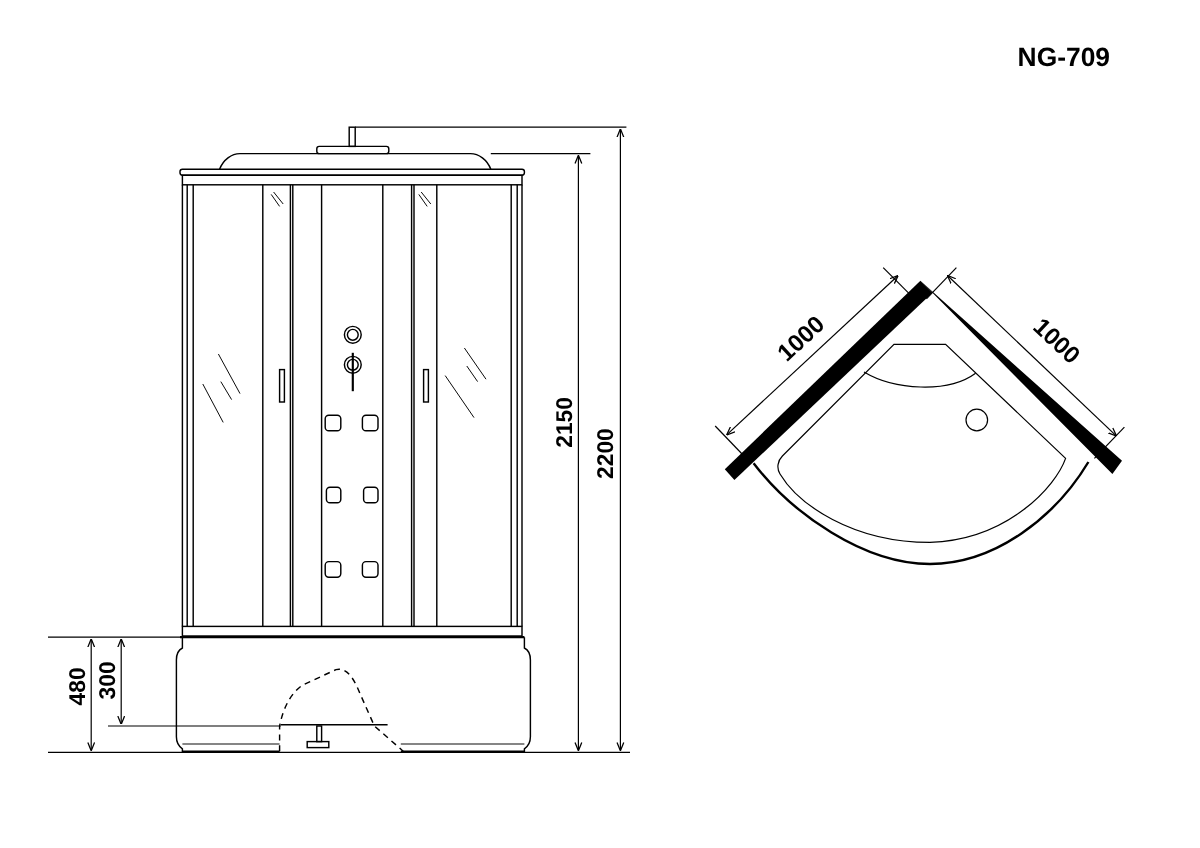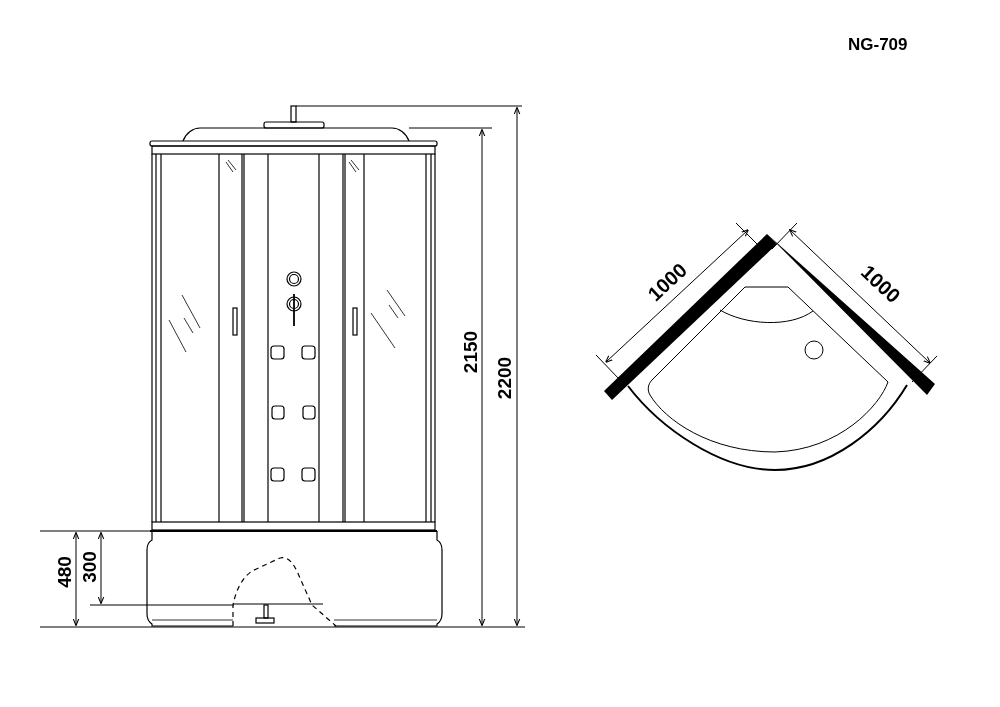--- a/index.html
+++ b/index.html
@@ -1,19 +1,19 @@
 <!DOCTYPE html>
 <html><head>
 <meta charset="utf-8">
 <style>
   html, body { margin: 0; padding: 0; background: #ffffff; }
   #canvas { position: relative; width: 1000px; height: 707px; overflow: hidden; background: #ffffff; }
   svg { position: absolute; left: 0; top: 0; }
   .lbl { font-family: "Liberation Sans", sans-serif; font-weight: bold; fill: #000; }
-  .model { position: absolute; left: 848px; top: 35px; font-family: "Liberation Sans", sans-serif; font-weight: bold; font-size: 17px; color: #000; }
+  .model { position: absolute; left: 848px; top: 35px; font-family: "Liberation Sans", sans-serif; font-weight: bold; font-size: 22px; color: #000; }
 </style>
 </head>
 <body>
 
 <div id="canvas">
   <div class="model">NG-709</div>
 
   <svg width="1000" height="707" viewBox="0 0 1000 707">
     <defs>
       <marker id="arr" viewBox="0 0 10 10" refX="9" refY="5" markerWidth="7" markerHeight="7" orient="auto-start-reverse">

